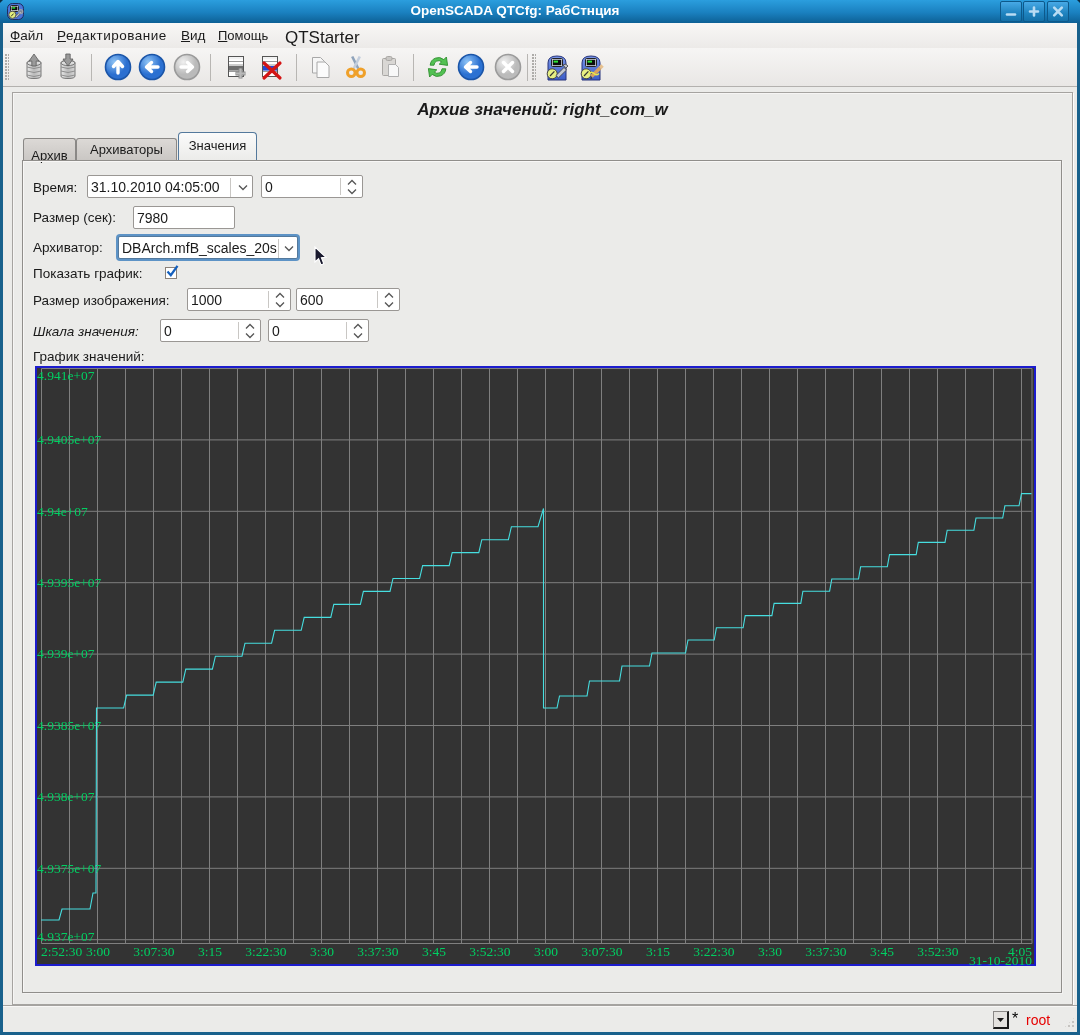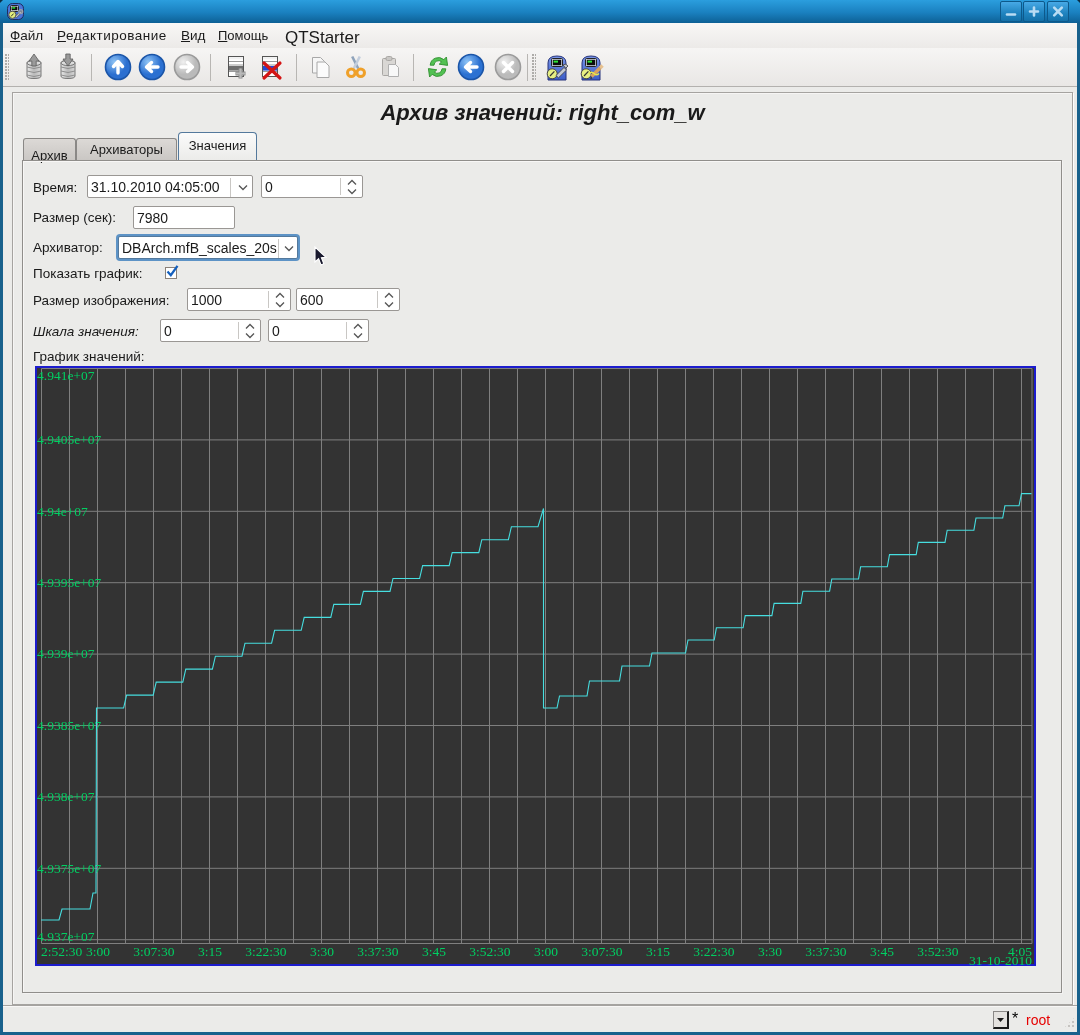--- a/index.html
+++ b/index.html
@@ -18,20 +18,21 @@
 <svg class="abs" style="left:7px;top:3px" width="17" height="17" viewBox="0 0 17 17">
 <rect x="0.5" y="0.5" width="16" height="16" rx="5" fill="#4a74d8" stroke="#1d2d5e"></rect>
 <rect x="3.5" y="2.5" width="8" height="6" rx="1" fill="#d9dee8" stroke="#222"></rect>
 <rect x="4.6" y="3.6" width="5.8" height="3.6" fill="#0c0c0c"></rect>
 <rect x="5.2" y="4.2" width="3" height="1.4" fill="#31e83a"></rect>
 <circle cx="5.4" cy="11.8" r="3.6" fill="#e4ee7c" stroke="#555"></circle>
 <path d="M4 13.4 L6.6 10.6" stroke="#333" stroke-width="1"></path>
 <path d="M8.2 13.5 L14 7.6 L15.3 9 L9.6 14.6 Z" fill="#b9bec7" stroke="#4a4a4a" stroke-width="0.7"></path>
 <circle cx="13.8" cy="8.6" r="1.9" fill="none" stroke="#9aa0ab" stroke-width="1.4"></circle>
 </svg>
+<div class="abs" style="left:0;top:3px;width:1030px;text-align:center;font-size:13.5px;font-weight:bold;color:#fff;">OpenSCADA QTCfg: РабСтнция</div>
 <div class="abs" style="left:1000px;top:1px;width:22px;height:21px;background:linear-gradient(#47a9e6,#1f83bf 60%,#1470a8);border:1px solid #0d598b;border-radius:2px;"><svg width="20" height="19" viewBox="0 0 20 19">
         <path d="M6 12.5 H14" stroke="#b9dcf3" stroke-width="2.6" stroke-linecap="round"></path>
       </svg></div>
 <div class="abs" style="left:1023px;top:1px;width:22px;height:21px;background:linear-gradient(#47a9e6,#1f83bf 60%,#1470a8);border:1px solid #0d598b;border-radius:2px;"><svg width="20" height="19" viewBox="0 0 20 19">
         <path d="M10 5.5 V13.5 M6 9.5 H14" stroke="#b9dcf3" stroke-width="2.6" stroke-linecap="round"></path>
       </svg></div>
 <div class="abs" style="left:1047px;top:1px;width:22px;height:21px;background:linear-gradient(#47a9e6,#1f83bf 60%,#1470a8);border:1px solid #0d598b;border-radius:2px;"><svg width="20" height="19" viewBox="0 0 20 19">
         <path d="M6.2 5.7 L13.8 13.3 M13.8 5.7 L6.2 13.3" stroke="#b9dcf3" stroke-width="2.6" stroke-linecap="round"></path>
       </svg></div>
 </div>
@@ -192,21 +193,21 @@
 <rect x="9.8" y="6.8" width="8.4" height="5.4" fill="#0d0d0d"></rect>
 <rect x="10.6" y="7.6" width="4.4" height="2" fill="#2ee637"></rect>
 <circle cx="9.2" cy="20.8" r="5" fill="#e6ef83" stroke="#444"></circle>
 <path d="M7 23 L11.4 18.4" stroke="#333" stroke-width="1.2"></path>
     <path d="M14.5 23.5 L23 15" stroke="#d8a25e" stroke-width="3.6"></path>
 <path d="M23 15 L25.5 12.5" stroke="#e7c18f" stroke-width="3.6"></path>
 <path d="M14.5 23.5 l-1.8 2 l2.6 0.5 Z" fill="#3a3a3a"></path>
 <path d="M12 20.5 q2.5 -2.5 5 0 q2.5 2.5 5 0" fill="none" stroke="#e8e84a" stroke-width="1.4"></path>
   </svg>
 <div class="abs" style="left:12px;top:92px;width:1061px;height:913px;background:#ebebe9;border:1px solid #a5a3a0;box-shadow:1px 1px 0 #fdfdfd, inset 1px 1px 0 #f6f5f4;"></div>
-<div class="abs" style="left:12px;top:100px;width:1061px;text-align:center;font-size:22px;font-weight:bold;font-style:italic;">Архив значений: right_com_w</div>
+<div class="abs" style="left:12px;top:100px;width:1061px;text-align:center;font-size:17px;font-weight:bold;font-style:italic;">Архив значений: right_com_w</div>
 <div class="abs" style="left:23px;top:138px;width:53px;height:23px;background:linear-gradient(#dcd9d6,#c9c6c3);border:1px solid #8a8886;border-bottom:none;border-radius:3px 3px 0 0;text-align:center;padding-top:9px;">Архив</div>
 <div class="abs" style="left:76px;top:138px;width:101px;height:23px;background:linear-gradient(#dcd9d6,#c9c6c3);border:1px solid #8a8886;border-bottom:none;border-radius:3px 3px 0 0;text-align:center;padding-top:3px;">Архиваторы</div>
 <div class="abs" style="left:178px;top:132px;width:79px;height:29px;background:linear-gradient(#fbfbfa,#ebebe9);border:1px solid #54799c;border-bottom:none;border-radius:4px 4px 0 0;text-align:center;padding-top:5px;">Значения</div>
 <div class="abs" style="left:22px;top:160px;width:1040px;height:833px;border:1px solid #908e8b;box-shadow:inset 1px 1px 0 #f8f7f6, 1px 1px 0 #f3f2f1;"></div>
 <div class="lbl" style="left:33px;top:180px;">Время:</div>
 <div class="field" style="left:87px;top:175px;width:166px;height:23px;">
     <div class="txt">31.10.2010 04:05:00</div>
     <div class="abs" style="left:142px;top:2px;width:1px;height:19px;background:#c9c7c4;"></div>
     <svg class="abs" style="left:147px;top:3px" width="16" height="16">
       <path class="chev" d="M4 6.5 L8 10.5 L12 6.5"></path>

